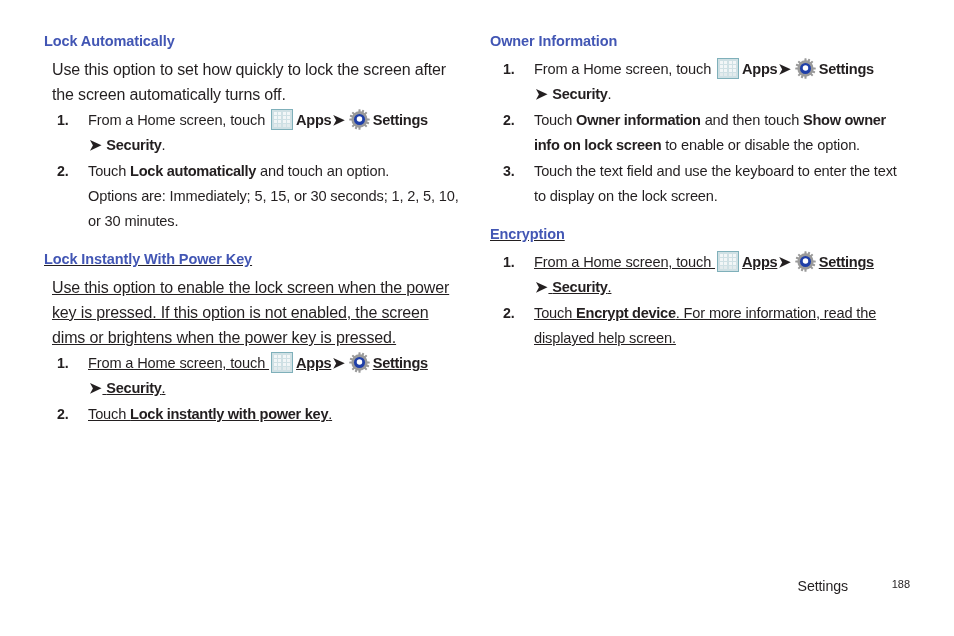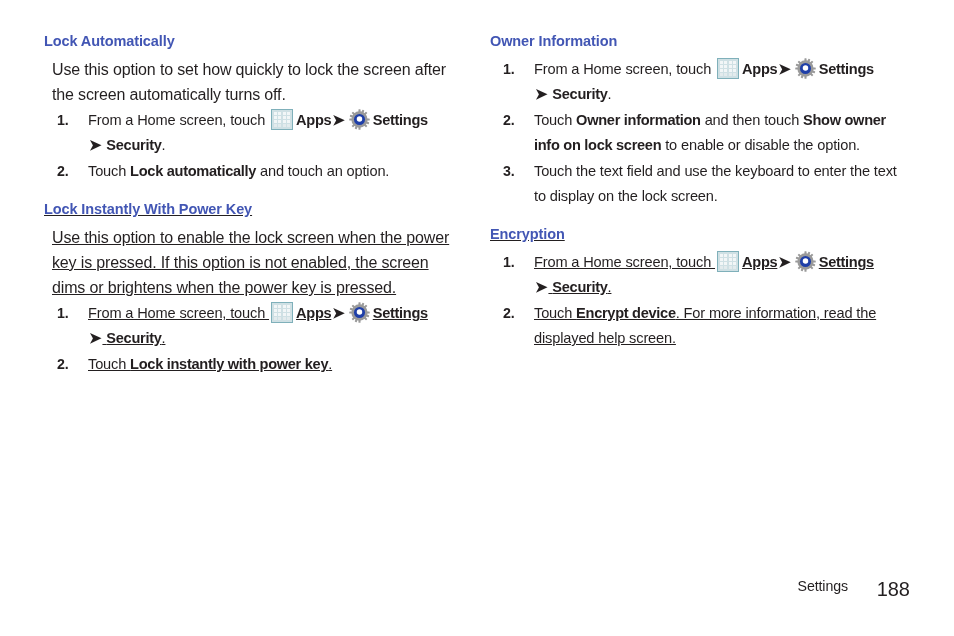--- a/index.html
+++ b/index.html
@@ -158,21 +158,21 @@
     right: 106px;
     top: 0;
     font-size: 14.2px;
     color: #231f20;
     letter-spacing: -0.1px;
   }
   .footer .f-page {
     position: absolute;
     right: 44px;
     top: 0;
-    font-size: 20px;
+    font-size: 11px;
     color: #231f20;
   }
 </style>
 </head>
 <body>
 
 <div class="page">
 
   <div class="col col-left">
 
@@ -218,20 +218,21 @@
                   </g>
                 </g>
                 <circle cx="20" cy="20" r="10.5" fill="#1f3fa8"></circle>
                 <circle cx="20" cy="19" r="5.2" fill="#ffffff"></circle>
               </svg></span><b>Settings</b>
           <span class="sub-line"><span class="arrow">➤</span> <b>Security</b><span>.</span></span>
         </li>
         <li>
           <span class="num">2.</span>
           <span>Touch </span><b>Lock automatically</b><span> and touch an option.</span>
+          <span class="sub-line">Options are: Immediately; 5, 15, or 30 seconds; 1, 2, 5, 10, or 30 minutes.</span>
         </li>
       </ol>
     </div>
 
     <div class="section gap-lg">
       <h2 class="section-heading">Lock Instantly With Power Key</h2>
       <p class="body-text">Use this option to enable the lock screen when the power key is pressed. If this option is not enabled, the screen dims or brightens when the power key is pressed.</p>
       <ol class="steps">
         <li>
           <span class="num">1.</span>

